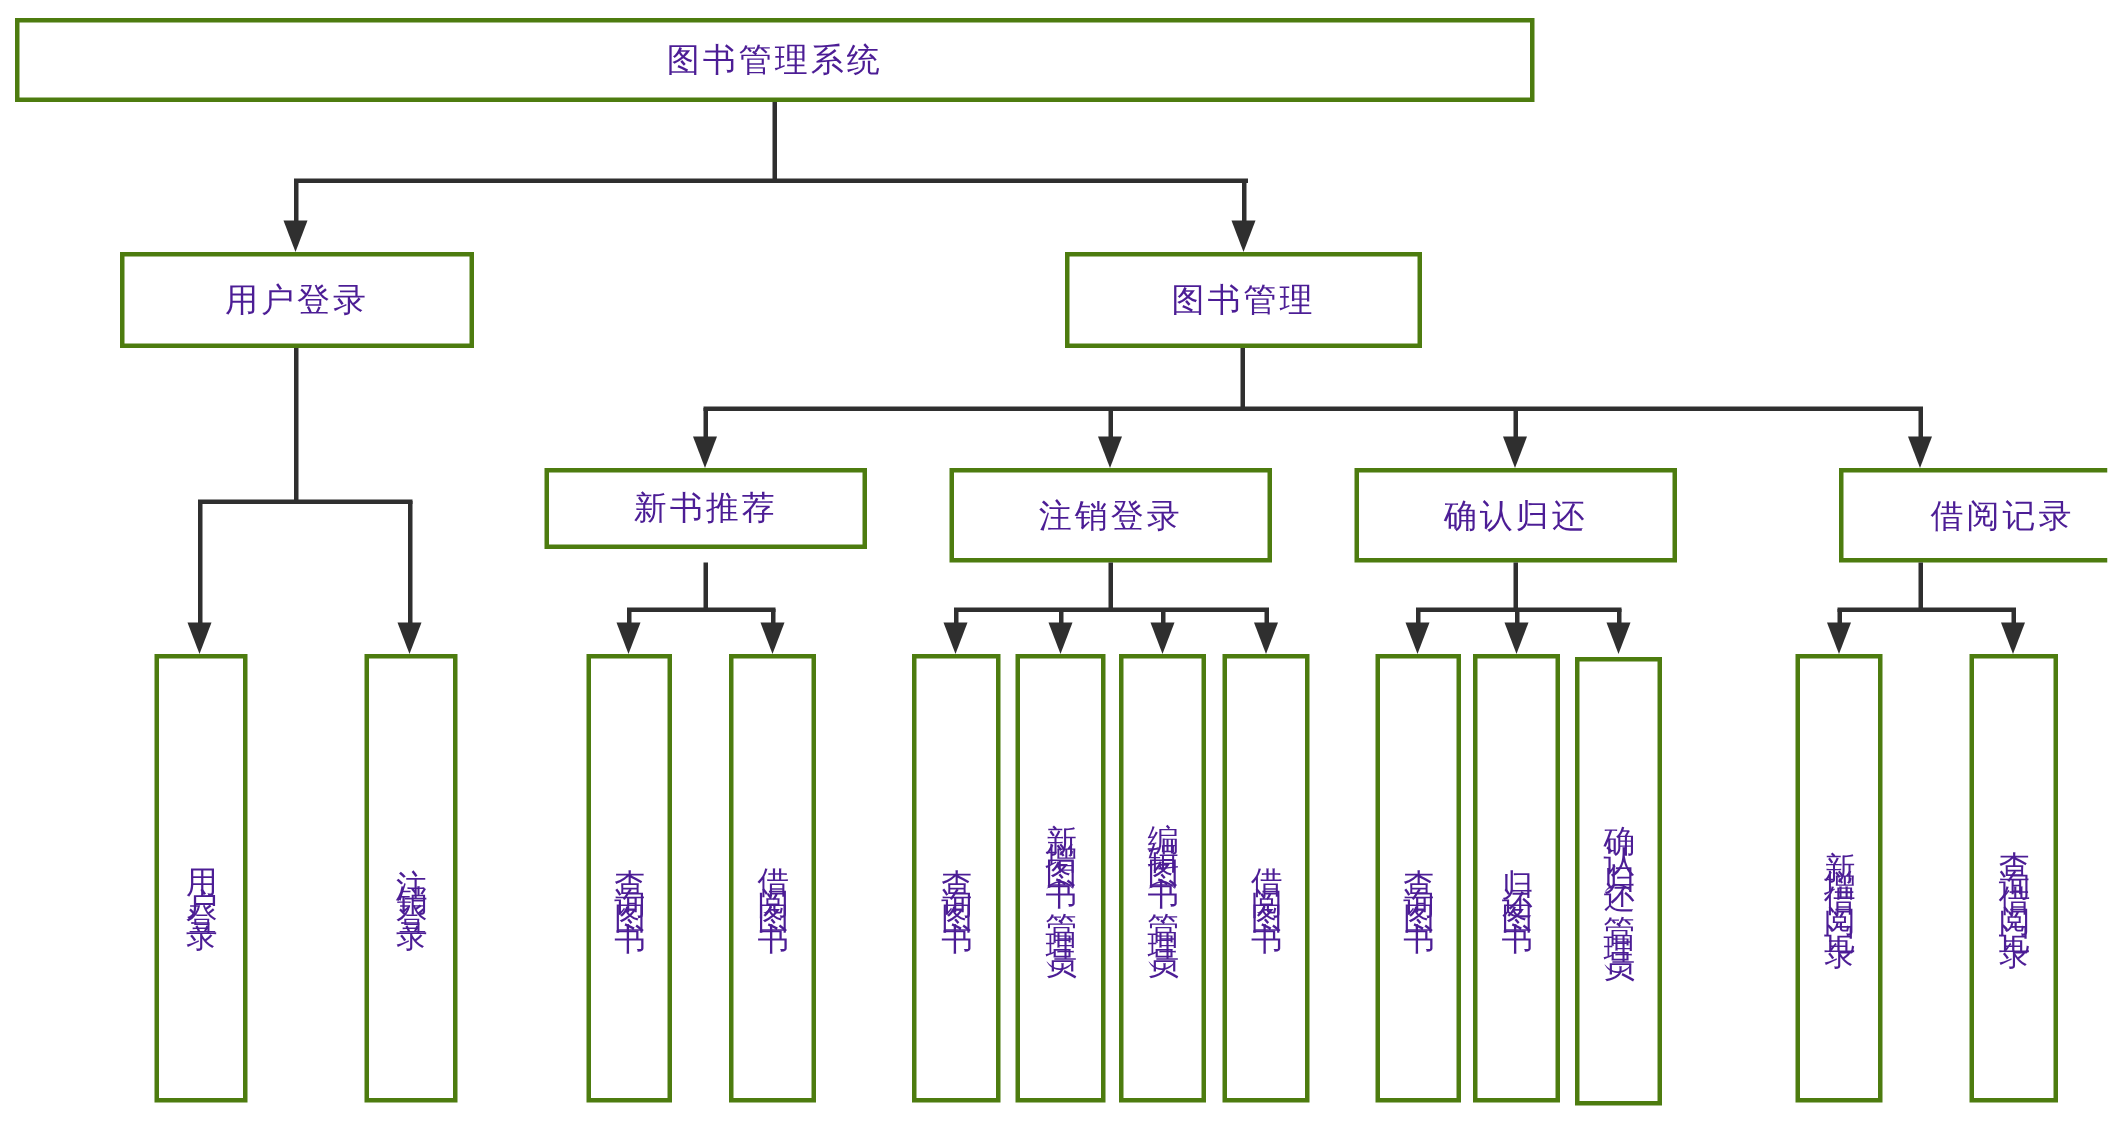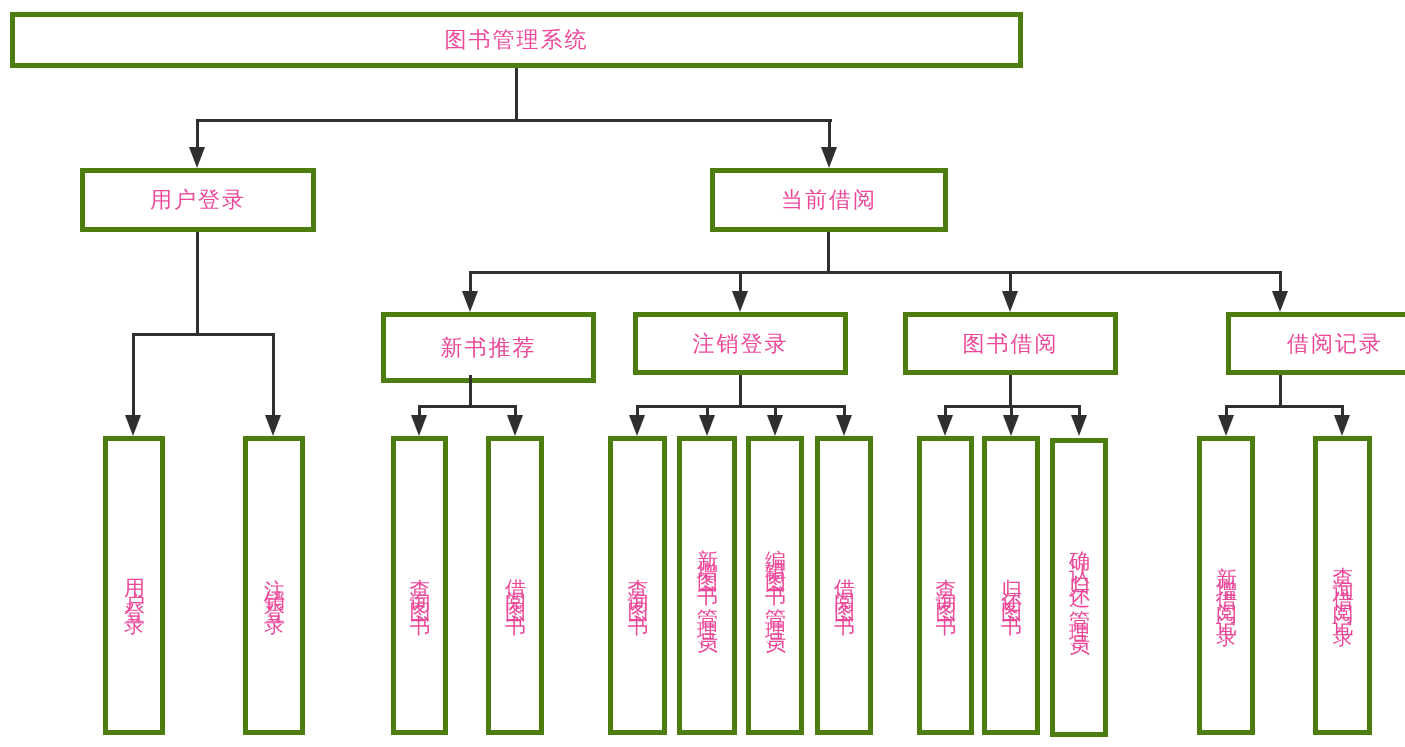--- a/index.html
+++ b/index.html
@@ -6,23 +6,23 @@
   .stage{
     position:relative;
     width:1405px;height:747px;
     background:#ffffff;
     font-family:"DejaVu Sans","Liberation Sans",sans-serif;
     overflow:hidden;
   }
   .node{
     position:absolute;
     box-sizing:border-box;
-    border:5px solid #4d7c0f;
+    border:3px solid #4d7c0f;
     background:#ffffff;
-    color:#ec4899;
+    color:#4c1d95;
     display:flex;
     align-items:center;
     justify-content:center;
     font-size:22px;
     letter-spacing:2px;
     text-align:center;
   }
   .leaf{
     writing-mode:vertical-rl;
     text-orientation:mixed;
@@ -56,43 +56,43 @@
   <div class="node" style="left:10px;top:12px;width:1013px;height:56px">图书管理系统</div>
 
   <div class="ln" style="left:515px;top:68px;width:3px;height:53px"></div>
   <div class="ln" style="left:196px;top:119px;width:636px;height:3px"></div>
   <div class="ln" style="left:196px;top:120px;width:3px;height:30px"></div>
   <div class="arr" style="left:189px;top:147px"></div>
   <div class="ln" style="left:828px;top:120px;width:3px;height:30px"></div>
   <div class="arr" style="left:821px;top:147px"></div>
 
   <div class="node" style="left:80px;top:168px;width:236px;height:64px">用户登录</div>
-  <div class="node" style="left:710px;top:168px;width:238px;height:64px">当前借阅</div>
+  <div class="node" style="left:710px;top:168px;width:238px;height:64px">图书管理</div>
 
   <div class="ln" style="left:196px;top:232px;width:3px;height:103px"></div>
   <div class="ln" style="left:132px;top:333px;width:143px;height:3px"></div>
   <div class="ln" style="left:132px;top:334px;width:3px;height:82px"></div>
   <div class="arr" style="left:125px;top:415px"></div>
   <div class="ln" style="left:272px;top:334px;width:3px;height:82px"></div>
   <div class="arr" style="left:265px;top:415px"></div>
 
   <div class="ln" style="left:827px;top:232px;width:3px;height:41px"></div>
   <div class="ln" style="left:469px;top:271px;width:813px;height:3px"></div>
   <div class="ln" style="left:469px;top:272px;width:3px;height:20px"></div>
   <div class="arr" style="left:462px;top:291px"></div>
   <div class="ln" style="left:739px;top:272px;width:3px;height:20px"></div>
   <div class="arr" style="left:732px;top:291px"></div>
   <div class="ln" style="left:1009px;top:272px;width:3px;height:20px"></div>
   <div class="arr" style="left:1002px;top:291px"></div>
   <div class="ln" style="left:1279px;top:272px;width:3px;height:20px"></div>
   <div class="arr" style="left:1272px;top:291px"></div>
 
-  <div class="node" style="left:381px;top:312px;width:215px;height:71px">新书推荐</div>
+  <div class="node" style="left:363px;top:312px;width:215px;height:54px">新书推荐</div>
   <div class="node" style="left:633px;top:312px;width:215px;height:63px">注销登录</div>
-  <div class="node" style="left:903px;top:312px;width:215px;height:63px">图书借阅</div>
+  <div class="node" style="left:903px;top:312px;width:215px;height:63px">确认归还</div>
   <div class="node" style="left:1226px;top:312px;width:218px;height:63px">借阅记录</div>
 
   <div class="ln" style="left:469px;top:375px;width:3px;height:32px"></div>
   <div class="ln" style="left:418px;top:405px;width:99px;height:3px"></div>
   <div class="ln" style="left:418px;top:406px;width:3px;height:10px"></div>
   <div class="arr" style="left:411px;top:415px"></div>
   <div class="ln" style="left:514px;top:406px;width:3px;height:10px"></div>
   <div class="arr" style="left:507px;top:415px"></div>
 
   <div class="ln" style="left:739px;top:375px;width:3px;height:32px"></div>

